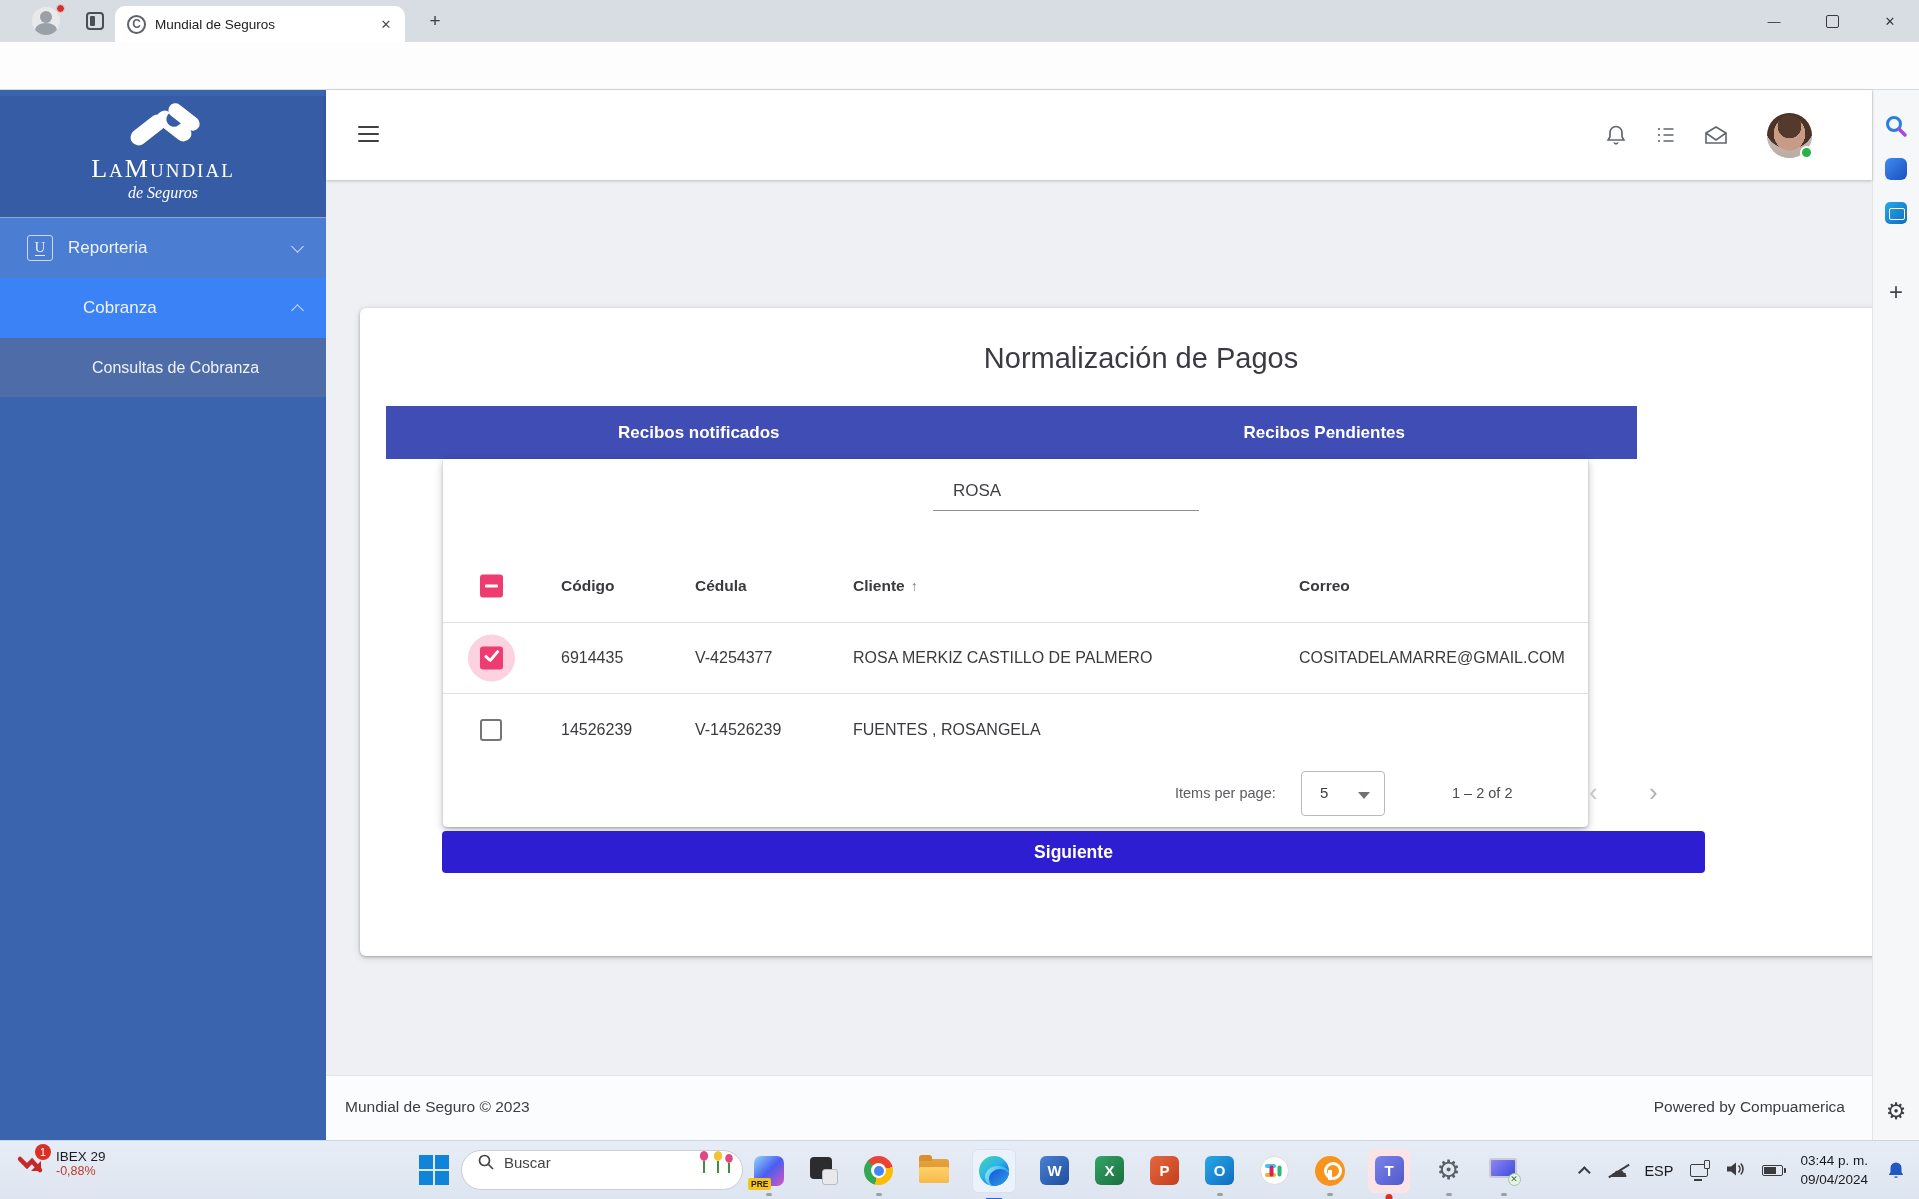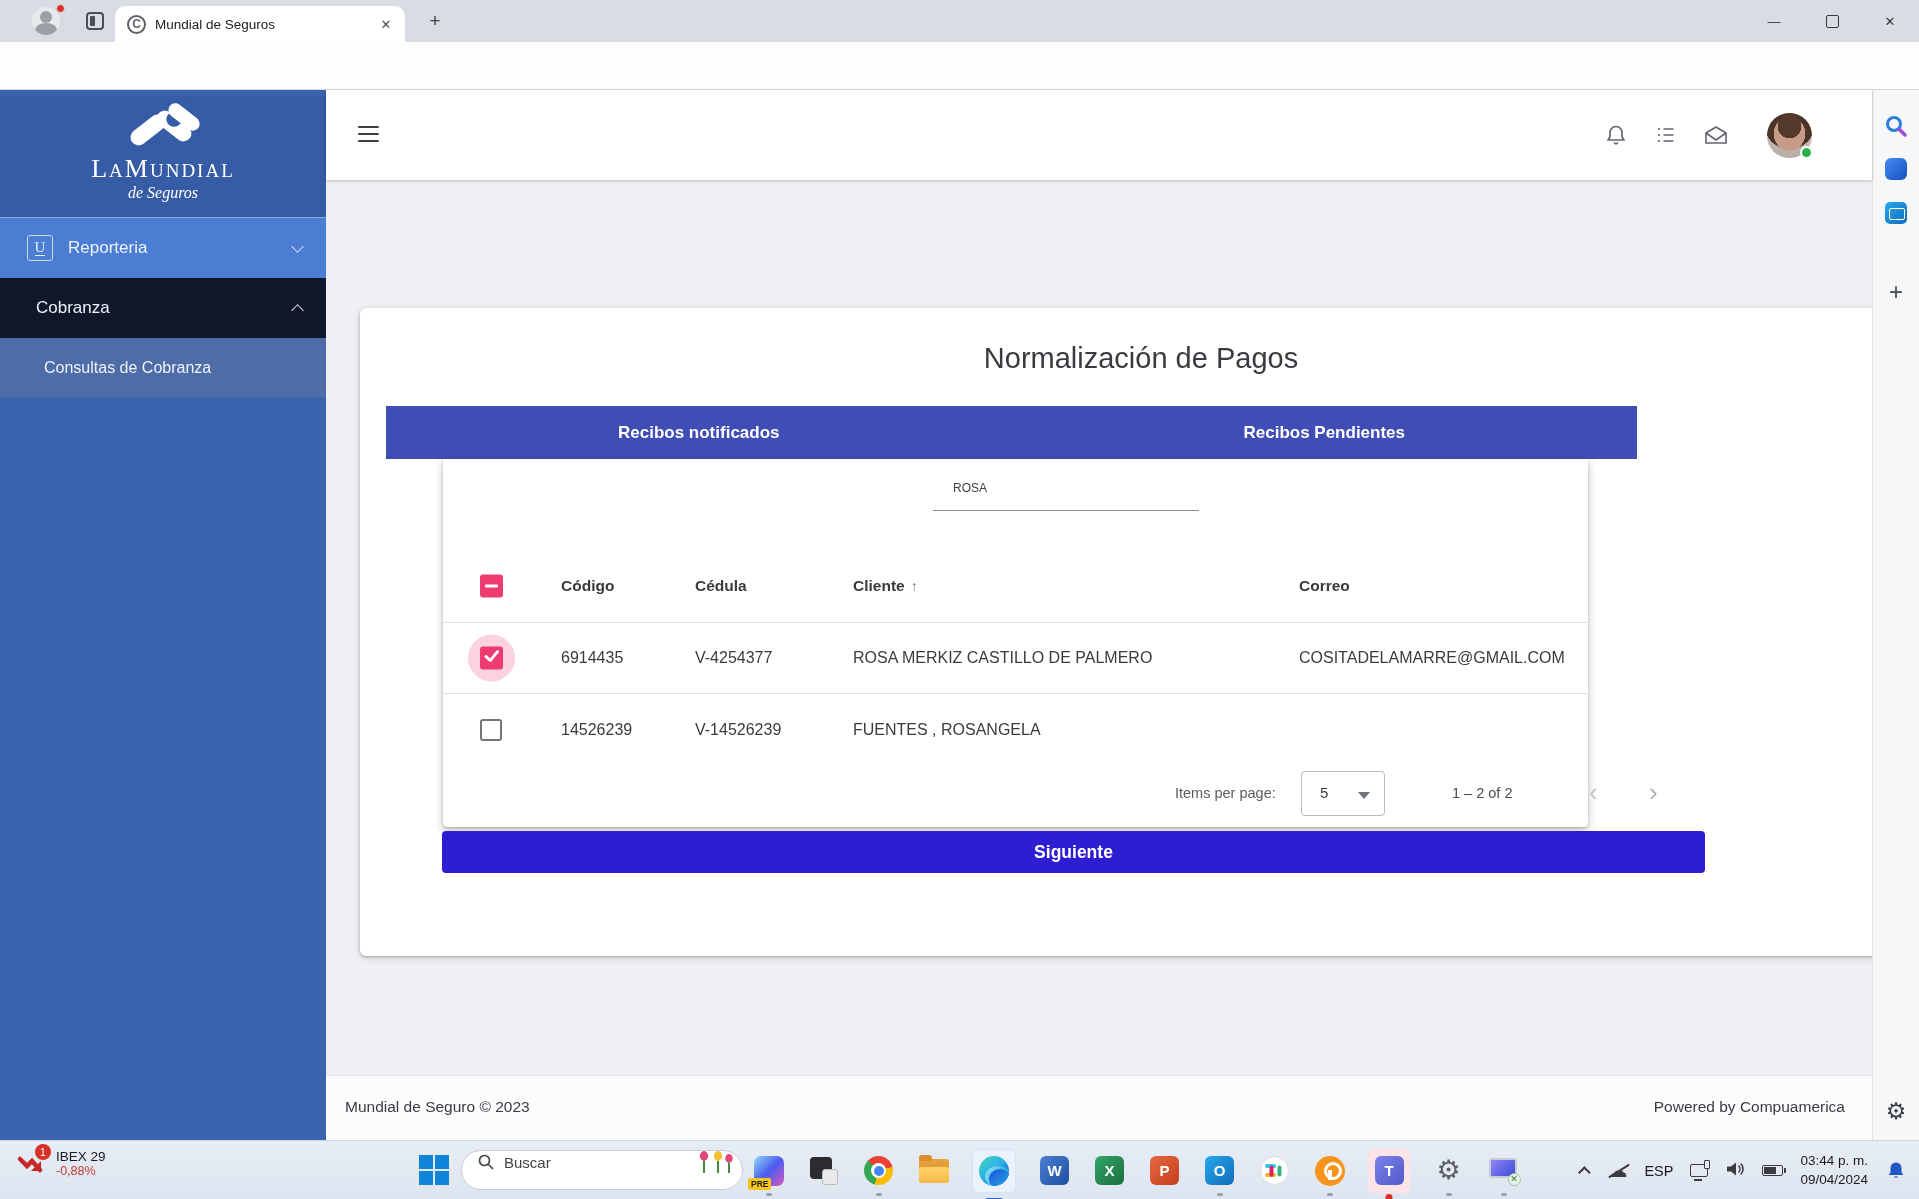--- a/index.html
+++ b/index.html
@@ -42,22 +42,22 @@
 
   
   .sidebar { width:326px; background:#3b64ae; color:#fff; flex:0 0 auto; position:relative; }
   .logo-block { height:122px; background:#355ca4; border-bottom:1px solid rgba(255,255,255,.45); text-align:center; position:relative; }
   .logo-mark { margin-top:6px; }
   .logo-name { font-family:"Liberation Serif", serif; color:#fff; letter-spacing:2px; line-height:1; margin-top:-2px; }
   .logo-name .big { font-size:26px; } .logo-name .sm { font-size:19px; }
   .logo-sub { font-family:"Liberation Serif", serif; font-style:italic; font-size:16px; color:#fff; margin-top:2px; }
   .navitem { height:60px; display:flex; align-items:center; position:relative; padding-left:27px; }
   .navitem.reporteria { background:#4b7dd3; }
-  .navitem.cobranza { background:#0f172a; padding-left:36px; }
-  .navitem.consultas { background:#4e6ca8; padding-left:44px; height:59px; }
+  .navitem.cobranza { background:#3b82f6; padding-left:83px; }
+  .navitem.consultas { background:#4e6ca8; padding-left:92px; height:59px; }
   .u-ico { width:26px; height:26px; border:1.6px solid #cfd9ee; border-radius:3px; display:flex; align-items:center; justify-content:center; font-family:"Liberation Serif", serif; font-size:15px; color:#e8eef8; margin-right:15px; }
   .u-ico span { border-bottom:1.5px solid #e8eef8; line-height:1.05; }
   .nav-label { font-size:17px; color:#eef2fa; }
   .consultas .nav-label { font-size:16px; }
   .chev { position:absolute; right:24px; width:9px; height:9px; border-right:1.8px solid #d7e0f2; border-bottom:1.8px solid #d7e0f2; }
   .chev.down { transform:rotate(45deg); top:24px; }
   .chev.up { transform:rotate(-135deg); top:28px; }
 
   
   .maincol { flex:1; display:flex; flex-direction:column; background:#eff0f3; position:relative; }
@@ -75,21 +75,21 @@
   .avatar .status { position:absolute; right:-1px; bottom:-1px; width:13px; height:13px; border-radius:50%; background:#27b34a; border:2px solid #fff; }
 
   
   .page { flex:1; position:relative; }
   .card { position:absolute; left:34px; top:128px; width:1562px; height:648px; background:#fff; border-radius:6px; box-shadow:0 1px 3px rgba(0,0,0,.28), 0 2px 8px rgba(0,0,0,.12); }
   .card-title { text-align:center; margin-top:34px; font-size:29px; color:#3a3a40; }
   .tabbar { position:absolute; left:26px; top:98px; width:1251px; height:53px; background:#3f4db5; display:flex; }
   .apptab { flex:1; display:flex; align-items:center; justify-content:center; color:#fff; font-size:17px; font-weight:bold; }
   .innercard { position:absolute; left:83px; top:151px; width:1145px; height:368px; background:#fff; border-radius:0 0 4px 4px; box-shadow:0 3px 8px rgba(0,0,0,.26), 0 1px 2px rgba(0,0,0,.18); }
   .searchrow { height:90px; position:relative; }
-  .searchbox { position:absolute; left:490px; top:14px; width:266px; height:38px; border-bottom:1px solid #8b8f96; font-size:12px; color:#3f3f44; padding:8px 0 0 20px; }
+  .searchbox { position:absolute; left:490px; top:14px; width:266px; height:38px; border-bottom:1px solid #8b8f96; font-size:17px; color:#3f3f44; padding:8px 0 0 20px; }
   .trow { position:relative; height:71px; }
   .thead-row { height:74px; }
   .tdivider { border-bottom:1px solid #e0e0e0; }
   .cell { position:absolute; top:50%; transform:translateY(-50%); font-size:16px; color:#3b3b3f; white-space:nowrap; }
   .cell.h { font-size:15.5px; font-weight:bold; color:#3a3a3e; }
   .c-sel { left:37px; } .c-cod { left:118px; } .c-ced { left:252px; } .c-cli { left:410px; } .c-cor { left:856px; }
   .sortarrow { font-size:14px; color:#757a80; margin-left:6px; }
   .cb { width:23px; height:23px; border-radius:3px; position:relative; display:block; }
   .cb.indet { background:#ee3b70; }
   .cb.indet:before { content:""; position:absolute; left:5px; top:10px; width:13px; height:3px; background:#fff; border-radius:1px; }

